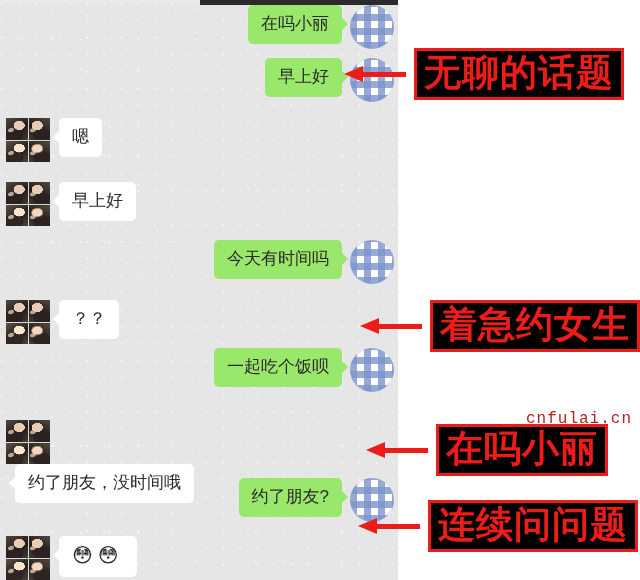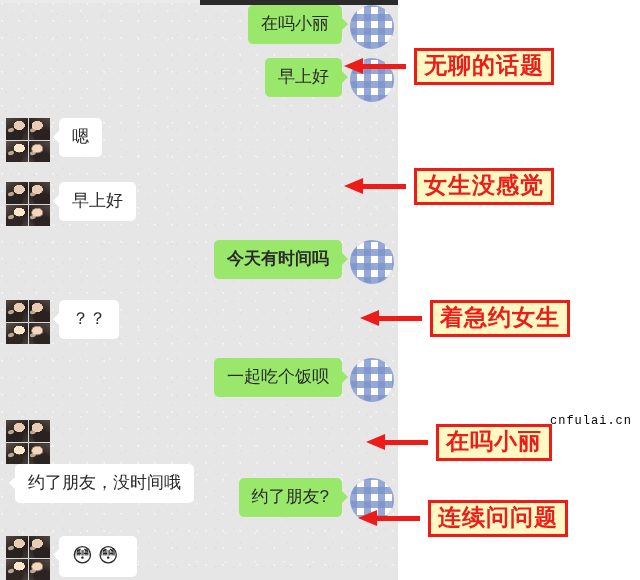--- a/index.html
+++ b/index.html
@@ -92,30 +92,30 @@
   .arrow .head{
     position:absolute;left:0;top:0;width:0;height:0;
     border-top:8px solid transparent;border-bottom:8px solid transparent;
     border-right:19px solid #ee1c18;
   }
   .label-box{
     border:3px solid #ee1c18;
     padding:2px 7px 4px 7px;
     color:#ee1c18;
     font-weight:bold;
-    font-size:23px;
+    font-size:37px;
     line-height:1.08;
     letter-spacing:1px;
     white-space:nowrap;
-    background:#fef9c3;
+    background:#000000;
   }
   .watermark{
     position:absolute;right:8px;bottom:6px;
     font-family:"Liberation Mono","DejaVu Sans Mono",monospace;
-    font-size:12px;color:#000000;letter-spacing:1px;
+    font-size:16px;color:#b91c1c;letter-spacing:1px;
   }
 </style>
 </head>
 <body>
 
 <div id="root">
 
   <div class="chat-panel">
     <div class="topbar2"></div>
     <div class="topbar"></div>
@@ -151,40 +151,40 @@
         <i></i>
           <i></i>
           <i></i>
           <i></i>
       </div>
       <div class="bubble in">
         <span>早上好</span>
       </div>
     </div>
 
-    <div class="row right" style="top:240px;font-weight:bold;">
+    <div class="row right" style="top:240px;">
       <div class="avatar avatar-check"></div>
       <div class="bubble out">
         <span>今天有时间吗</span>
       </div>
     </div>
 
     <div class="row left" style="top:300px;">
       <div class="avatar avatar-grid">
         <i></i>
           <i></i>
           <i></i>
           <i></i>
       </div>
       <div class="bubble in">
         <span>？？</span>
       </div>
     </div>
 
-    <div class="row right" style="top:358px;">
+    <div class="row right" style="top:348px;">
       <div class="avatar avatar-check"></div>
       <div class="bubble out">
         <span>一起吃个饭呗</span>
       </div>
     </div>
 
     <div class="row left" style="top:420px;flex-direction:column;">
       <div class="avatar avatar-grid">
         <i></i>
           <i></i>
@@ -217,27 +217,20 @@
   </div>
 
   <div class="anno" style="left:344px;top:48px;">
     <span class="arrow">
       <span class="shaft"></span>
         <span class="head"></span>
     </span>
     <span class="label-box">无聊的话题</span>
   </div>
 
-  <div class="anno" style="left:344px;top:168px;">
-    <span class="arrow">
-      <span class="shaft"></span>
-        <span class="head"></span>
-    </span>
-    <span class="label-box">女生没感觉</span>
-  </div>
 
   <div class="anno" style="left:360px;top:300px;">
     <span class="arrow">
       <span class="shaft"></span>
         <span class="head"></span>
     </span>
     <span class="label-box">着急约女生</span>
   </div>
 
   <div class="anno" style="left:366px;top:424px;">

